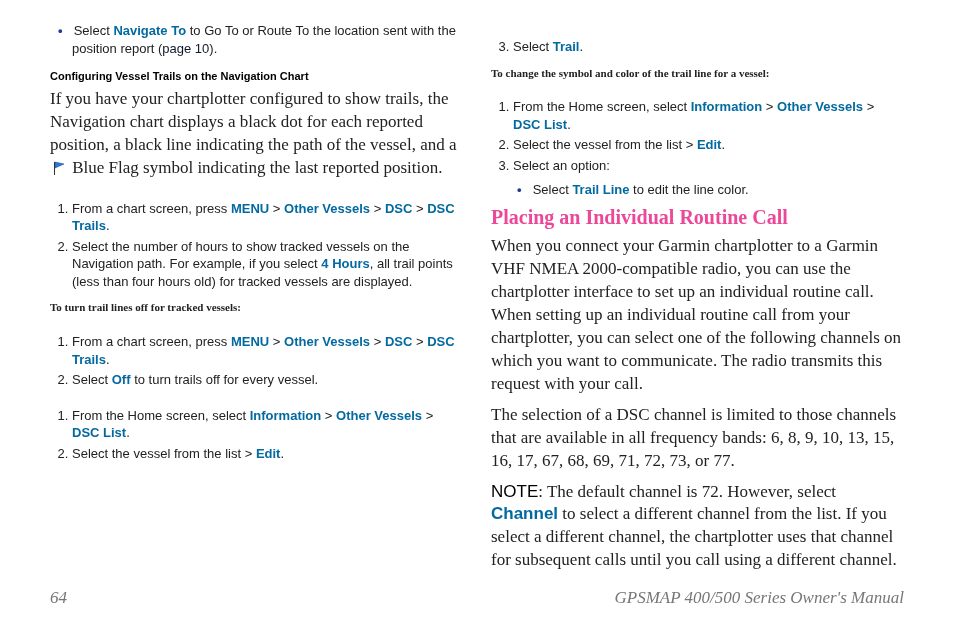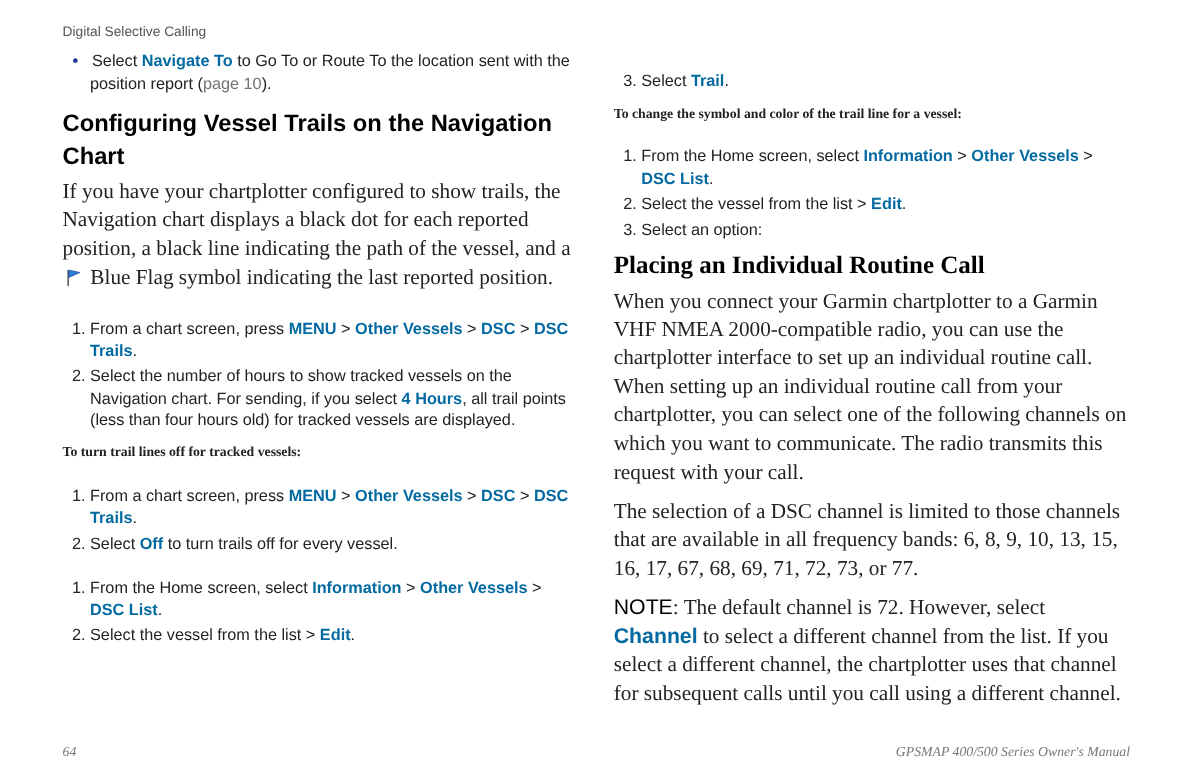--- a/index.html
+++ b/index.html
@@ -27,36 +27,36 @@
     display: flex;
     gap: 28px;
   }
   .col {
     flex: 1;
     font-size: 13px;
     line-height: 1.35;
   }
   .strong { font-weight: normal; color: #000; }
   .link { color: #0369a1; font-weight: bold; }
-  .plainlink { color: #737373; }
+  .plainlink { color: #0f172a; }
   .serif {
     font-family: Georgia, "Times New Roman", serif;
     font-size: 17px;
     color: #222;
   }
   h2.serif-head {
     font-family: Georgia, "Times New Roman", serif;
     font-size: 20px;
     font-weight: bold;
     margin: 6px 0 4px 0;
-    color: #000000;
+    color: #ec4899;
   }
   h3.sans-head {
     font-family: Arial, Helvetica, sans-serif;
-    font-size: 19px;
+    font-size: 11px;
     font-weight: bold;
     margin: 12px 0 4px 0;
     color: #000;
   }
   h4.task {
     font-size: 11px;
     font-weight: bold;
     margin: 10px 0 2px 0;
     font-family: Liberation Serif, serif;
   }
@@ -81,36 +81,35 @@
     margin-left: -14px;
   }
   ul.bullets li {
     margin-bottom: 3px;
   }
   .footer {
     display: flex;
     justify-content: space-between;
     font-family: Georgia, "Times New Roman", serif;
     font-style: italic;
-    font-size: 11px;
+    font-size: 17px;
     color: #777;
     margin-top: 4px;
   }
   .flag {
     display: inline-block;
     vertical-align: -2px;
     margin: 0 2px;
   }
   p { margin: 4px 0 8px 0; }
 </style>
 </head>
 <body>
 
 <div class="page">
-  <div class="section-header">Digital Selective Calling</div>
 
   <div class="columns">
 
     <div class="col">
       <ul class="bullets">
         <li>
           <span>Select </span><span class="link">Navigate To</span><span> to Go To or Route To the location sent with the position report (</span><span class="plainlink">page 10</span><span>).</span>
         </li>
       </ul>
 
@@ -120,21 +119,21 @@
               <rect x="2" y="1" width="1" height="13" fill="#333"></rect>
               <path d="M3 1 L12 3 L3 7 Z" fill="#2a7bd1" stroke="#1a3d96" stroke-width="0.5"></path>
             </svg></span><span> Blue Flag symbol indicating the last reported position.</span>
       </p>
 
       <ol class="steps">
         <li>
           <span>From a chart screen, press </span><span class="link">MENU</span><span> &gt; </span><span class="link">Other Vessels</span><span> &gt; </span><span class="link">DSC</span><span> &gt; </span><span class="link">DSC Trails</span><span>.</span>
         </li>
         <li>
-          <span>Select the number of hours to show tracked vessels on the Navigation chart. For sending, if you select </span><span class="link">4 Hours</span><span>, all trail points (less than four hours old) for tracked vessels are displayed.</span>
+          <span>Select the number of hours to show tracked vessels on the Navigation path. For example, if you select </span><span class="link">4 Hours</span><span>, all trail points (less than four hours old) for tracked vessels are displayed.</span>
         </li>
       </ol>
 
       <h4 class="task">To turn trail lines off for tracked vessels:</h4>
       <ol class="steps">
         <li>
           <span>From a chart screen, press </span><span class="link">MENU</span><span> &gt; </span><span class="link">Other Vessels</span><span> &gt; </span><span class="link">DSC</span><span> &gt; </span><span class="link">DSC Trails</span><span>.</span>
         </li>
         <li>
           <span>Select </span><span class="link">Off</span><span> to turn trails off for every vessel.</span>
@@ -162,20 +161,23 @@
       <ol class="steps">
         <li>
           <span>From the Home screen, select </span><span class="link">Information</span><span> &gt; </span><span class="link">Other Vessels</span><span> &gt; </span><span class="link">DSC List</span><span>.</span>
         </li>
         <li>
           <span>Select the vessel from the list &gt; </span><span class="link">Edit</span><span>.</span>
         </li>
         <li>Select an option:</li>
       </ol>
       <ul class="bullets" style="padding-left:40px;">
+        <li>
+          <span>Select </span><span class="link">Trail Line</span><span> to edit the line color.</span>
+        </li>
       </ul>
 
       <h2 class="serif-head">Placing an Individual Routine Call</h2>
       <p class="serif">When you connect your Garmin chartplotter to a Garmin VHF NMEA 2000-compatible radio, you can use the chartplotter interface to set up an individual routine call. When setting up an individual routine call from your chartplotter, you can select one of the following channels on which you want to communicate. The radio transmits this request with your call.</p>
       <p class="serif">The selection of a DSC channel is limited to those channels that are available in all frequency bands: 6, 8, 9, 10, 13, 15, 16, 17, 67, 68, 69, 71, 72, 73, or 77.</p>
       <p class="serif">
         <span class="strong" style="font-family:Arial,Helvetica,sans-serif;">NOTE</span><span>: The default channel is 72. However, select </span><span class="link" style="font-family:Arial,Helvetica,sans-serif;">Channel</span><span> to select a different channel from the list. If you select a different channel, the chartplotter uses that channel for subsequent calls until you call using a different channel.</span>
       </p>
     </div>
   </div>

